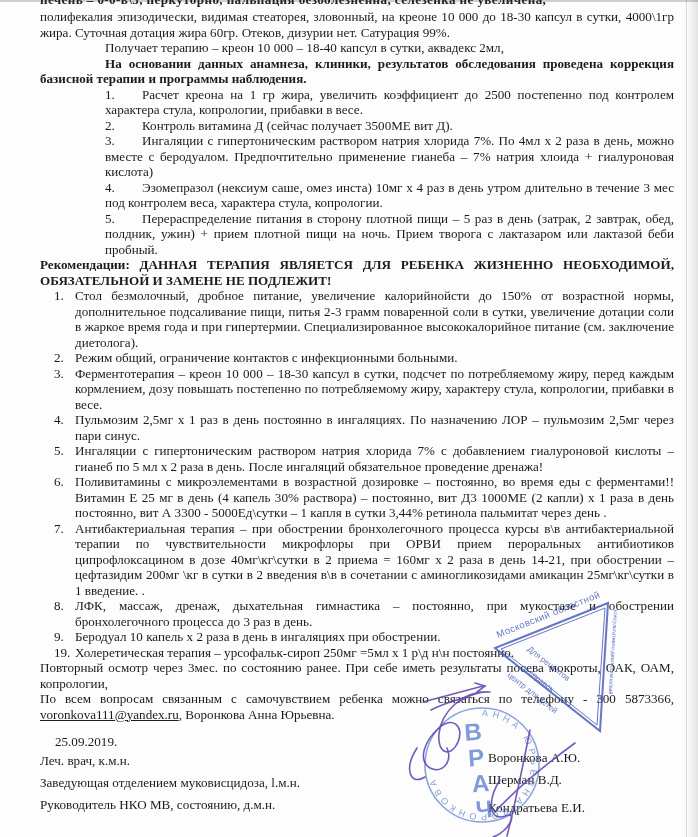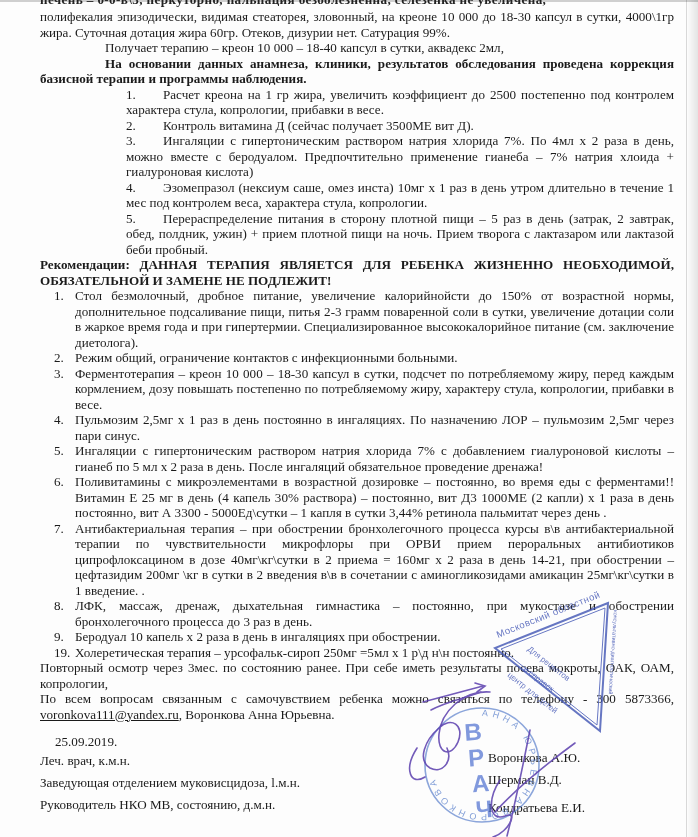--- a/index.html
+++ b/index.html
@@ -12,21 +12,21 @@
     color:#1b1b1b;
     font-size:13.1px;
     line-height:15.5px;
   }
   .doc{padding:0 24px 0 40px;}
   p{margin:0;text-align:justify;}
   .clipped{height:9px;overflow:hidden;}
   .clipped span{display:block;margin-top:-8px;font-weight:600;letter-spacing:.4px;color:#222;filter:blur(.2px);}
   .indent{text-indent:65px;}
   .bold{font-weight:bold;}
-  .list1 .li{margin-left:86px;text-align:justify;}
+  .list1 .li{margin-left:65px;text-align:justify;}
   .list1 .num{display:inline-block;width:37px;}
   .list2 .li{margin-left:35px;text-align:justify;}
   .list2 .num{display:inline-block;width:21px;margin-left:-21px;}
   .rec-label{font-weight:bold;}
   .rec-text{font-weight:bold;}
   .email{text-decoration:underline;}
   .date-line{text-indent:15px;margin-top:12px;}
   .sigs{position:relative;line-height:22px;}
   .sig-name{position:absolute;left:448px;white-space:nowrap;}
   .n1{top:-3px;}
@@ -55,21 +55,21 @@
     <p class="indent bold">На основании данных анамнеза, клиники, результатов обследования проведена коррекция базисной терапии и программы наблюдения.</p>
 
     <div class="list1">
 
         <div class="li"><span class="num">1.</span><span>Расчет креона на 1 гр жира,  увеличить коэффициент до 2500 постепенно под контролем характера стула, копрологии, прибавки в весе.</span></div>
 
         <div class="li"><span class="num">2.</span><span>Контроль витамина Д (сейчас получает 3500МЕ вит Д).</span></div>
 
         <div class="li"><span class="num">3.</span><span>Ингаляции с гипертоническим раствором натрия хлорида 7%. По 4мл х 2 раза в день, можно вместе с беродуалом. Предпочтительно применение гианеба – 7% натрия хлоида + гиалуроновая кислота)</span></div>
 
-        <div class="li"><span class="num">4.</span><span>Эзомепразол (нексиум саше, омез инста) 10мг х 1 раз в день утром длительно в течение 1 мес под контролем веса, характера стула, копрологии.</span></div>
+        <div class="li"><span class="num">4.</span><span>Эзомепразол (нексиум саше, омез инста) 10мг х 4 раз в день утром длительно в течение 3 мес под контролем веса, характера стула, копрологии.</span></div>
 
         <div class="li"><span class="num">5.</span><span>Перераспределение питания в сторону плотной пищи – 5 раз в день (затрак, 2 завтрак, обед, полдник, ужин) + прием плотной пищи на ночь.  Прием творога с лактазаром или лактазой беби пробный.</span></div>
       </div>
 
     <p><span class="rec-label">Рекомендации:</span><span class="rec-text"> ДАННАЯ ТЕРАПИЯ ЯВЛЯЕТСЯ ДЛЯ РЕБЕНКА ЖИЗНЕННО НЕОБХОДИМОЙ, ОБЯЗАТЕЛЬНОЙ И ЗАМЕНЕ НЕ ПОДЛЕЖИТ!</span></p>
 
     <div class="list2">
 
         <div class="li"><span class="num">1.</span><span>Стол безмолочный, дробное питание, увеличение калорийнойсти до 150% от возрастной нормы, дополнительное подсаливание пищи, питья 2-3 грамм поваренной соли в сутки, увеличение дотации соли в жаркое время года и при гипертермии. Специализированное высококалорийное питание (см. заключение диетолога).</span></div>
 

